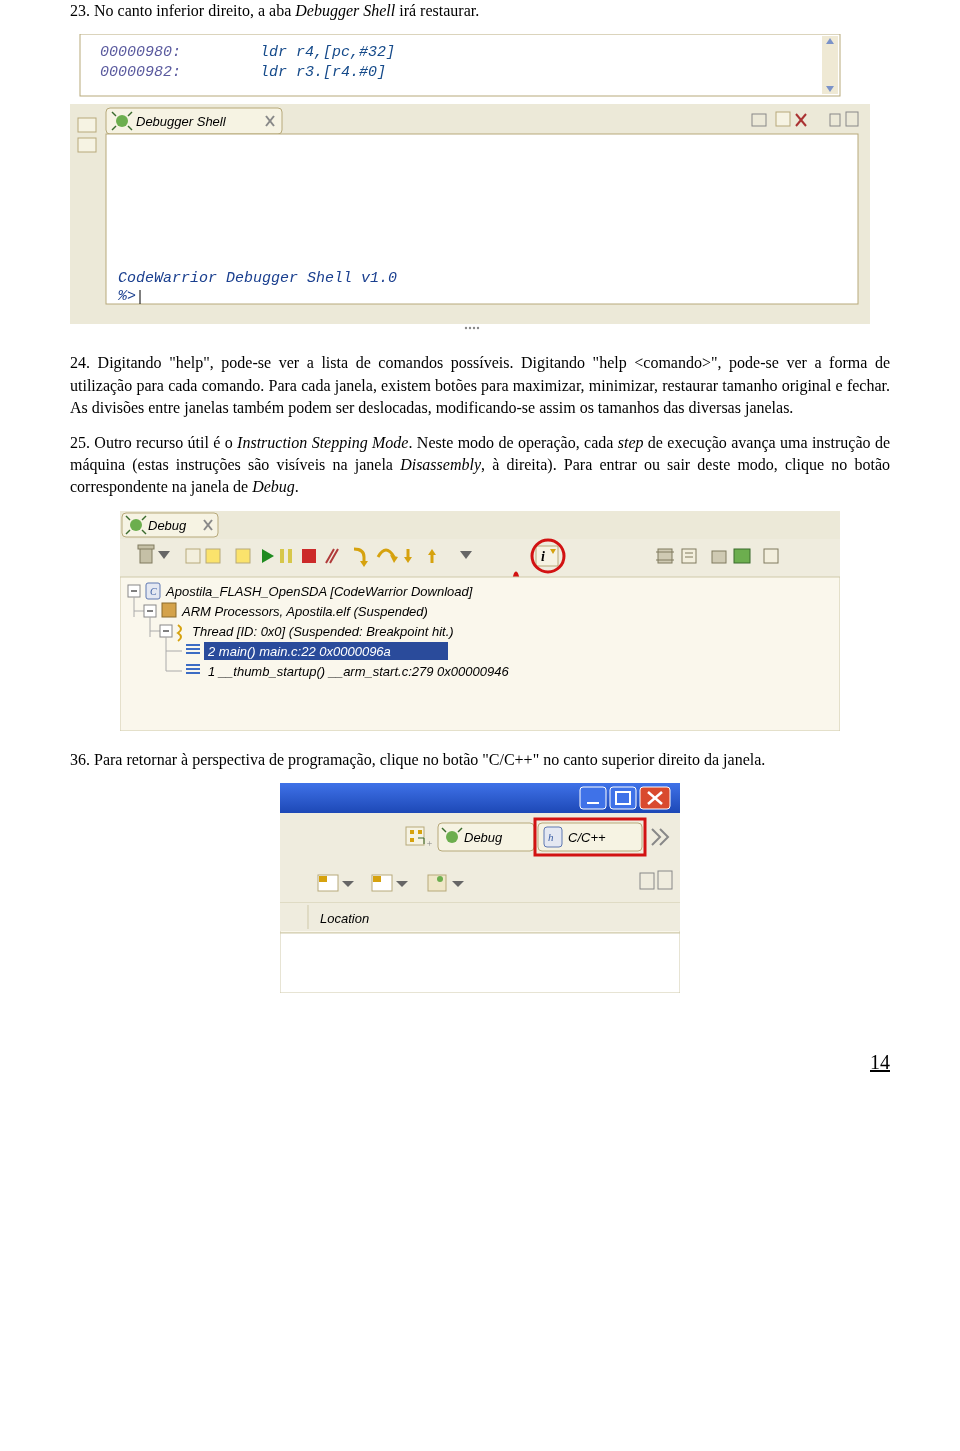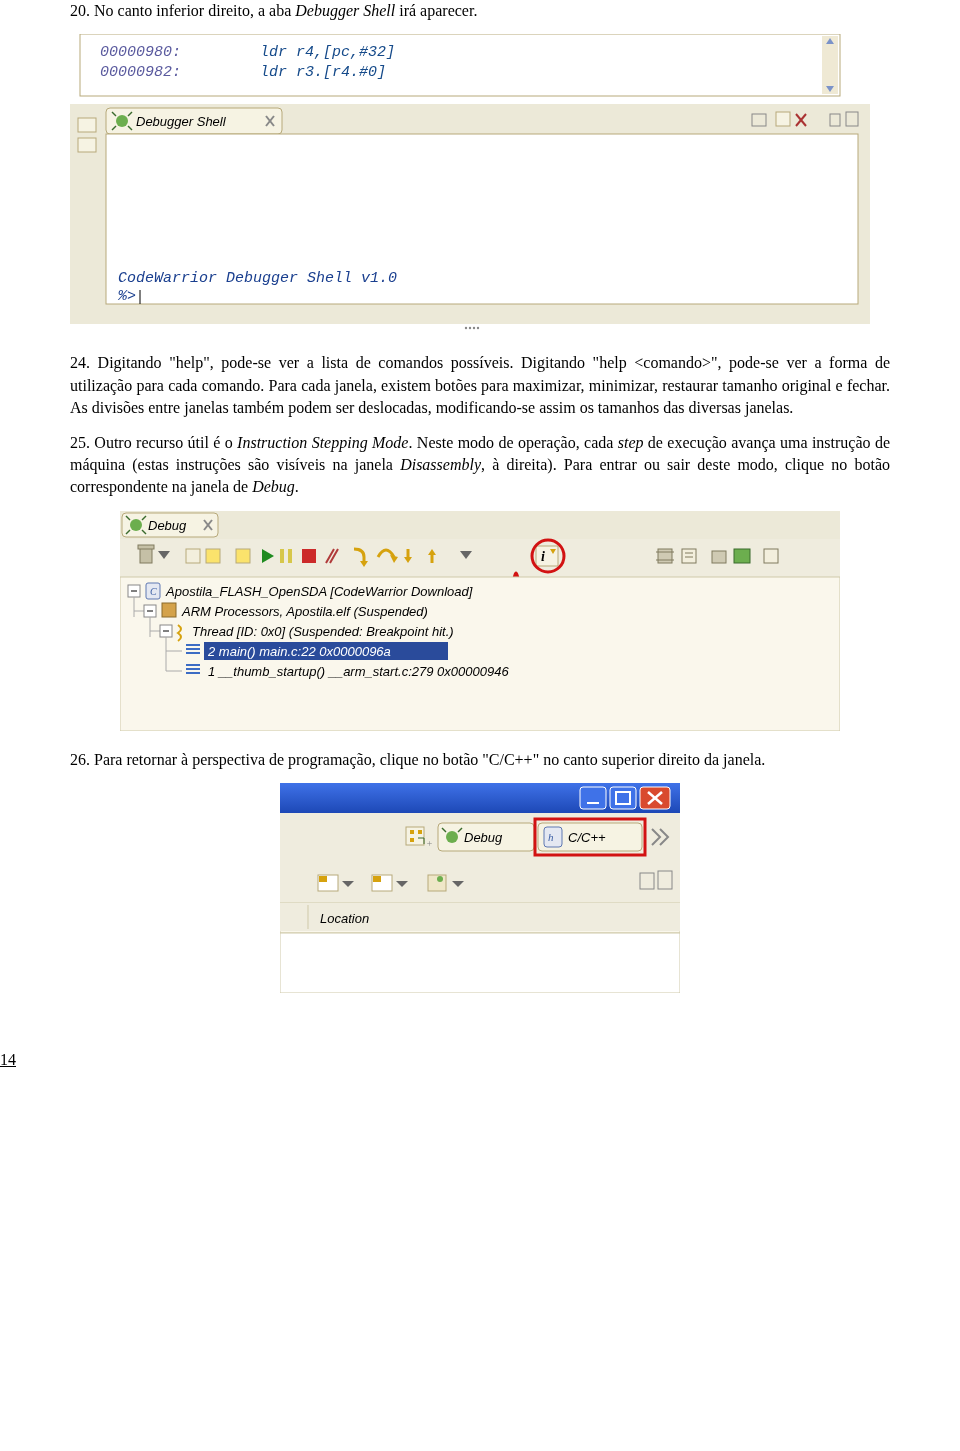--- a/index.html
+++ b/index.html
@@ -16,33 +16,34 @@
   }
   p {
     margin: 0 0 12px 0;
     line-height: 1.4;
     text-align: justify;
   }
   .italic { font-style: italic; }
   .fig { margin: 8px 0 18px 0; font-style: italic; }
   .fig svg { display: block; }
   .page-number {
+    text-align: right;
     padding: 40px 70px 40px 0;
-    font-size: 16px;
+    font-size: 20px;
     text-decoration: underline;
   }
   .centered { text-align:center; }
 </style>
 </head>
 <body>
 
 <div class="page">
 
   <p>
-    <span>20. No canto inferior direito, a aba </span><span class="italic">Debugger Shell</span><span> irá aparecer.</span>
+    <span>23. No canto inferior direito, a aba </span><span class="italic">Debugger Shell</span><span> irá restaurar.</span>
   </p>
 
   <div class="fig">
     <svg width="800" height="300" viewBox="0 0 800 300">
 
       <rect x="10" y="0" width="760" height="62" fill="#ffffff" stroke="#b7a97a"></rect>
       <text x="30" y="22" font-family="Courier New" font-size="15" fill="#5a5a9e">
         <tspan>00000980:</tspan>
       </text>
       <text x="190" y="22" font-family="Courier New" font-size="15" fill="#154a8a">
@@ -268,21 +269,21 @@
         <line x1="66" y1="154" x2="80" y2="154" stroke="#3c6cc4" stroke-width="2"></line>
         <line x1="66" y1="158" x2="80" y2="158" stroke="#3c6cc4" stroke-width="2"></line>
         <line x1="66" y1="162" x2="80" y2="162" stroke="#3c6cc4" stroke-width="2"></line>
       </g>
       <text x="88" y="165" font-family="Tahoma, sans-serif" font-size="13">
         <tspan>1 __thumb_startup() __arm_start.c:279 0x00000946</tspan>
       </text>
     </svg>
   </div>
 
-  <p>26. Para retornar à perspectiva de programação, clique no botão "C/C++" no canto superior direito da janela.</p>
+  <p>36. Para retornar à perspectiva de programação, clique no botão "C/C++" no canto superior direito da janela.</p>
 
   <div class="fig centered">
     <svg width="400" height="210" viewBox="0 0 400 210" style="margin:0 auto;">
 
       <rect x="0" y="0" width="400" height="210" fill="#ece9d8"></rect>
       <rect x="0" y="0" width="400" height="30" fill="#2a5bd7"></rect>
       <rect x="0" y="0" width="400" height="30" fill="url(#g1)"></rect>
       <defs>
         <linearGradient id="g1" x1="0" y1="0" x2="0" y2="1">
           <stop offset="0" stop-color="#3f72e8"></stop>

